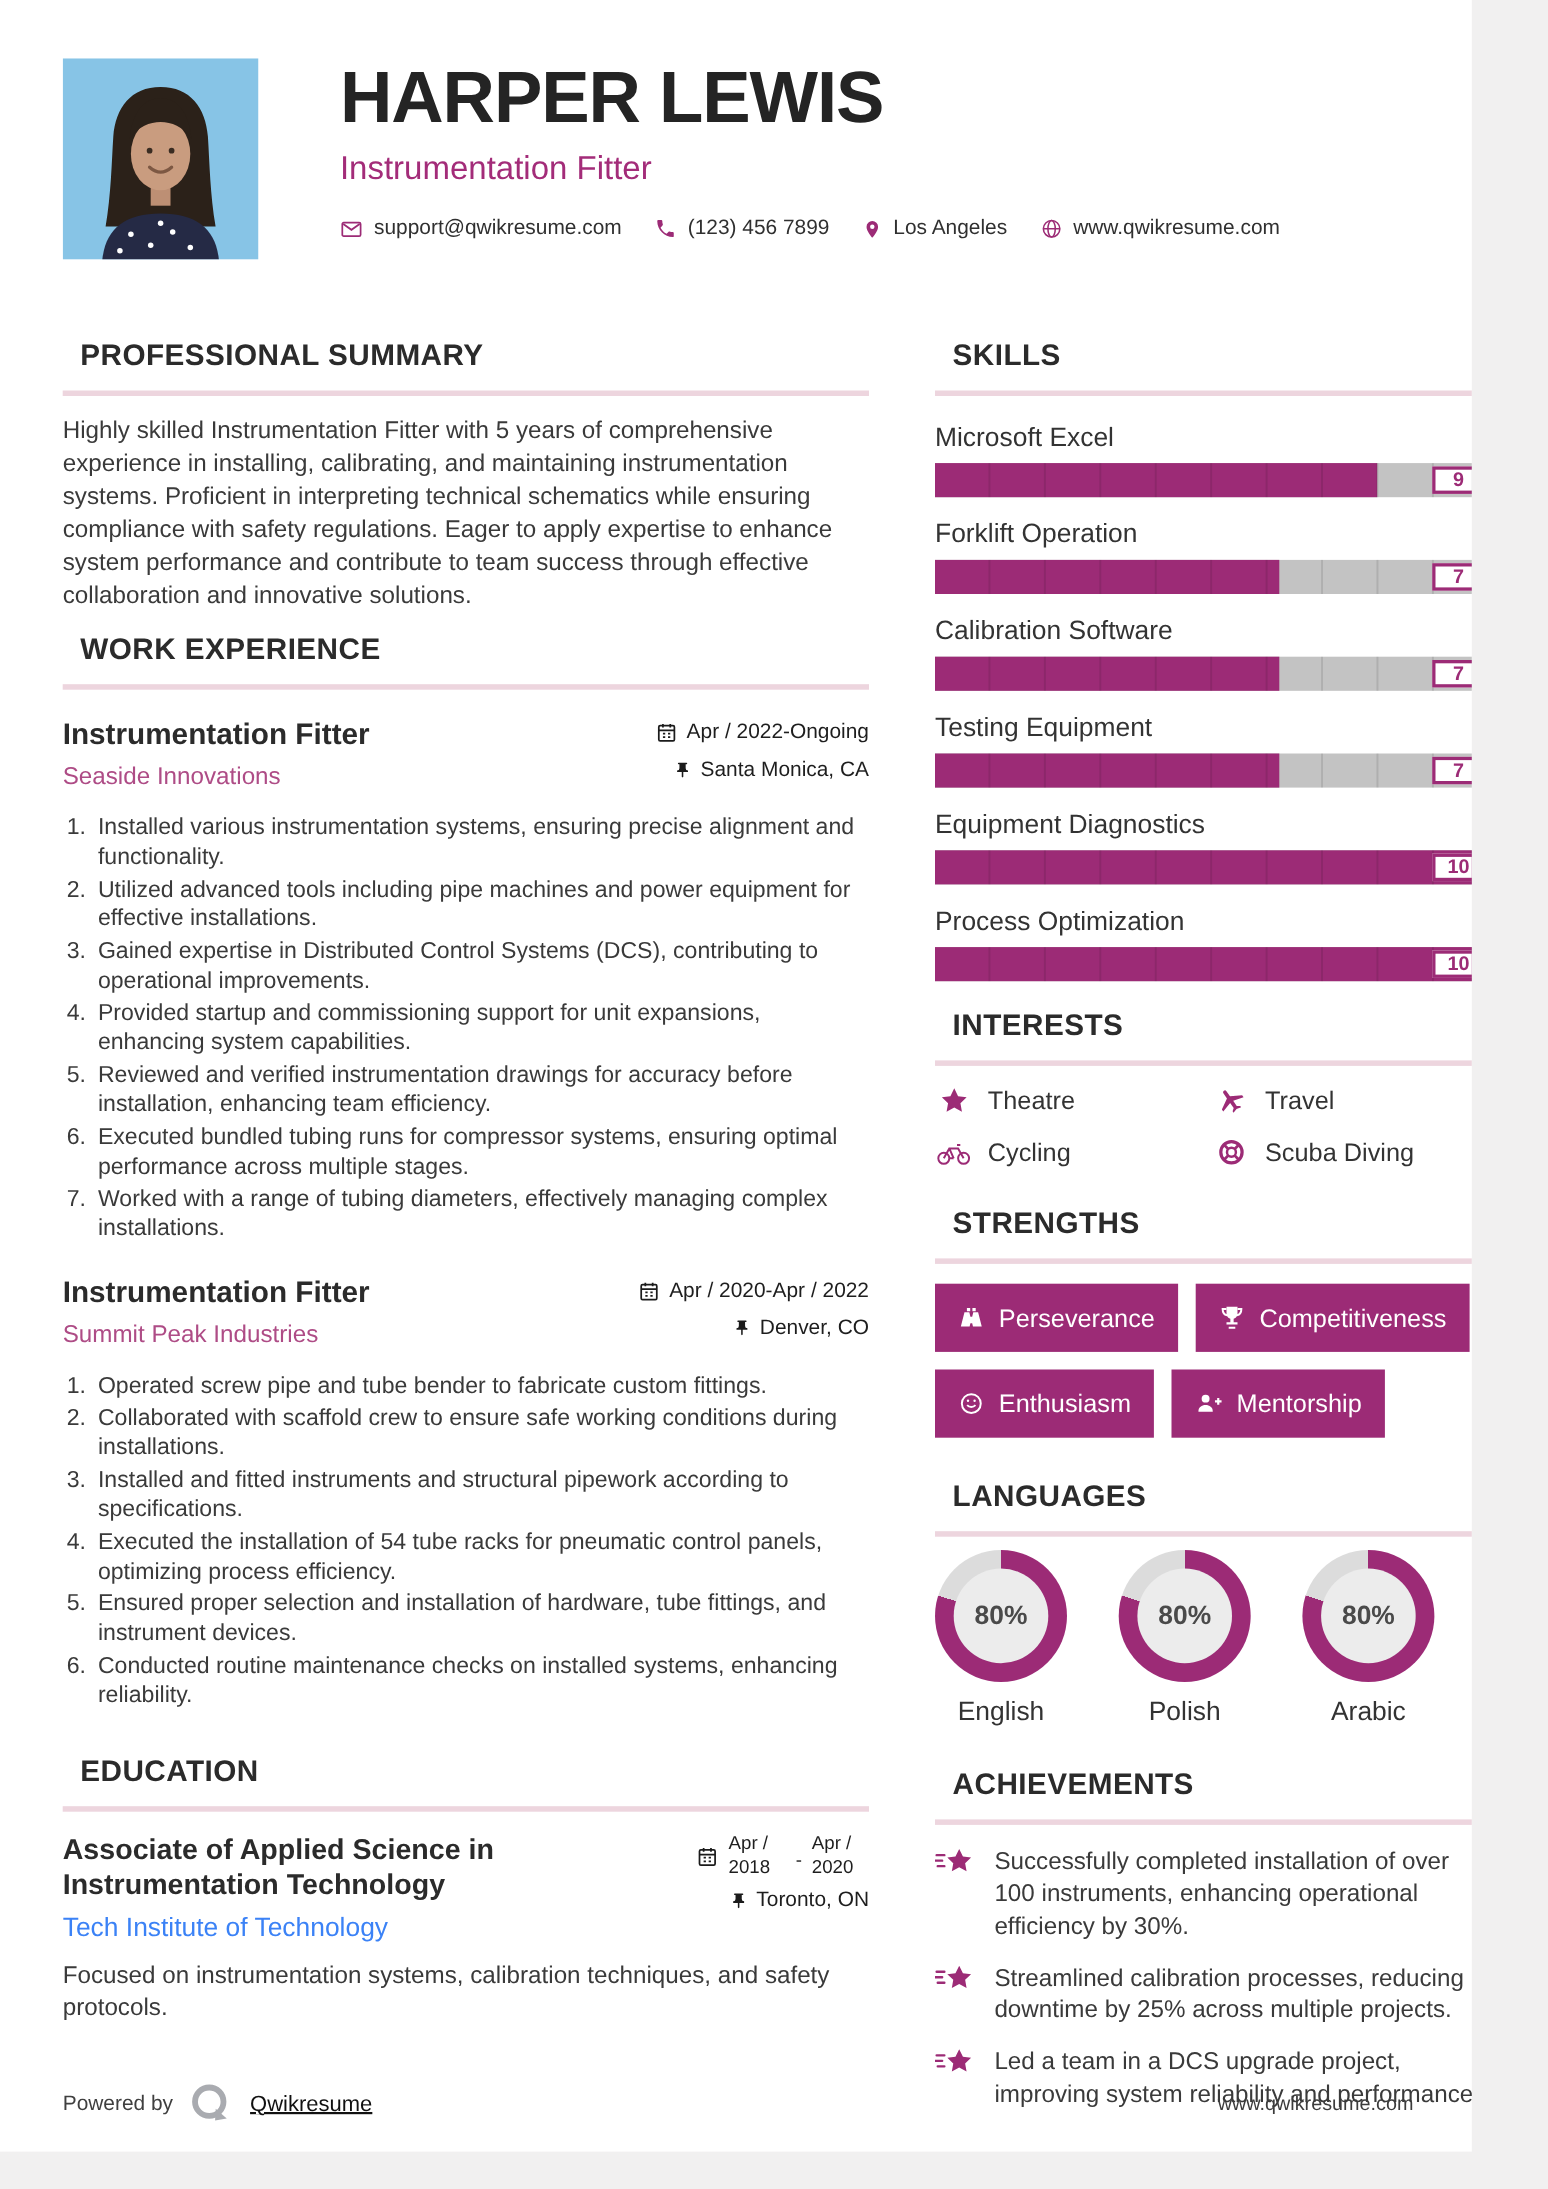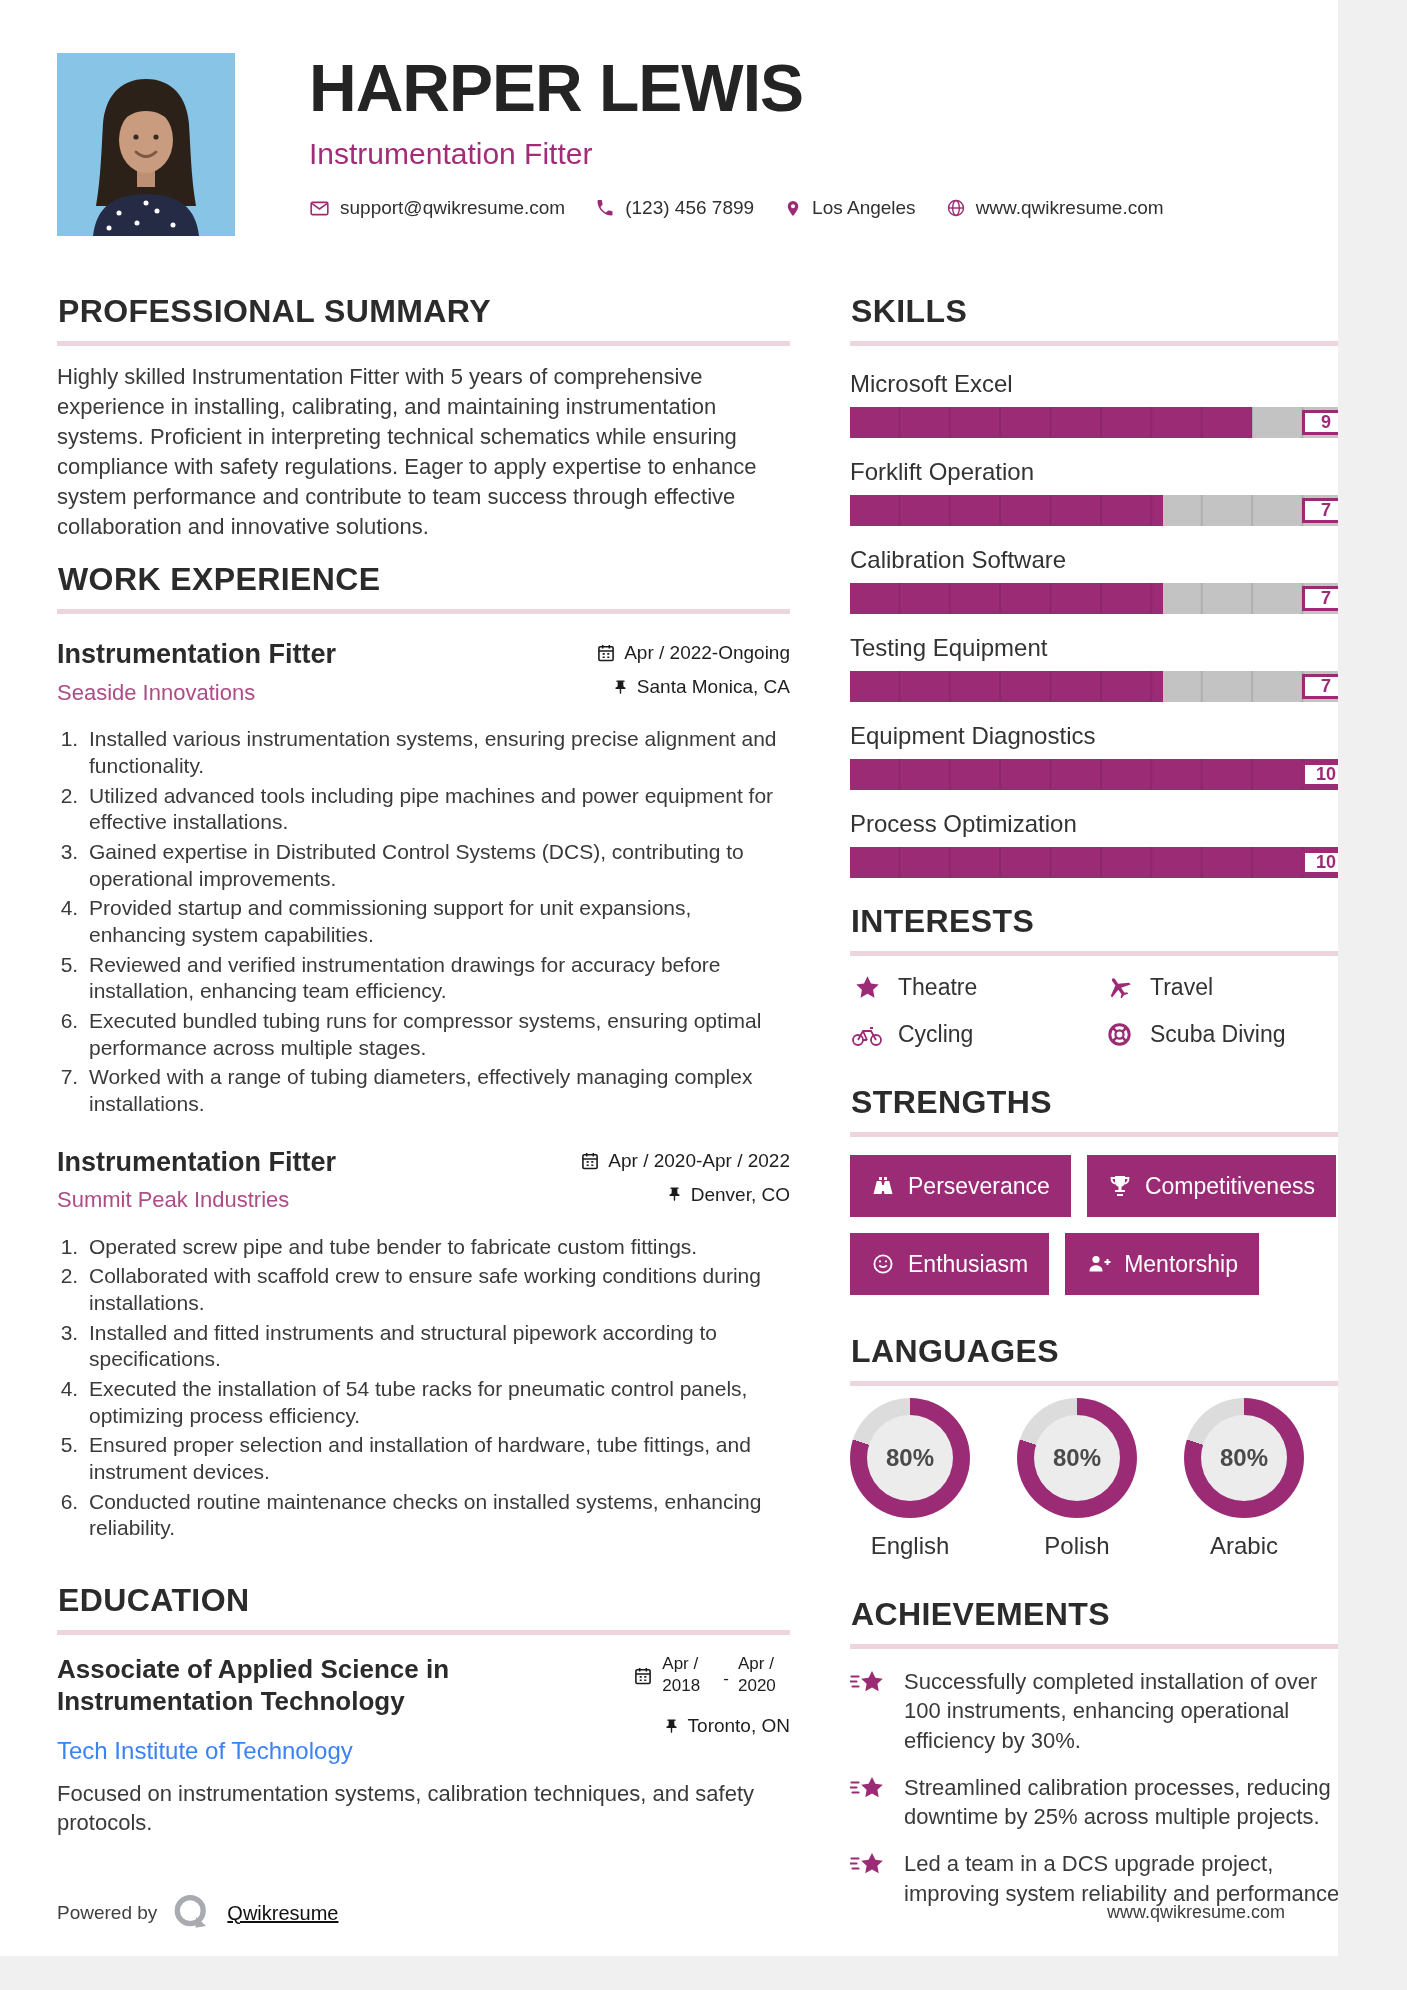--- a/index.html
+++ b/index.html
@@ -21,21 +21,21 @@
   .role { margin-top:16px; font-size:30px; font-weight:500; color:#A32C79; }
   .contact-row { display:flex; align-items:center; gap:30px; margin-top:26px; font-size:19px; color:#303030; }
   .contact-item { display:flex; align-items:center; gap:10px; }
   .contact-item svg { color:#9C2B76; flex:none; }
 
   
   .columns { display:flex; gap:60px; padding:0 53px 0 57px; margin-top:56px; }
   .col-left  { width:733px; flex:none; }
   .col-right { width:504px; flex:none; }
 
-  h2.sec-h { margin:1px; font-size:32px; font-weight:700; letter-spacing:.4px; color:#2b2b2b; }
+  h2.sec-h { margin:16px; font-size:27px; font-weight:700; letter-spacing:.4px; color:#2b2b2b; }
   .rule { height:5px; background:#EDD5DE; margin-top:11px; }
 
   
   .summary-text { margin:16px 0 0 0; font-size:22px; line-height:1.36; color:#3a3a3a; }
   .sec-work { margin-top:20px; }
   .job { margin-top:24px; }
   .job2 { margin-top:28px; }
   .job-head { display:flex; justify-content:space-between; align-items:flex-start; }
   .job-title { font-size:27px; font-weight:700; color:#2b2b2b; line-height:1.2; }
   .company { margin-top:9px; font-size:22px; color:#AE4C86; }
@@ -45,21 +45,21 @@
   ol.bullets li { padding-left:5px; margin-bottom:3px; }
 
   .sec-edu { margin-top:40px; }
   .edu-head { display:flex; justify-content:space-between; margin-top:18px; }
   .degree { width:480px; font-size:26px; font-weight:700; color:#2b2b2b; line-height:1.25; }
   .edu-meta { flex:none; font-size:17px; color:#1e1e1e; }
   .edu-dates { display:flex; gap:9px; align-items:center; }
   .edu-dates svg { margin-top:3px; }
   .date-col { width:52px; line-height:1.3; }
   .date-sep { line-height:1.3; padding-top:8px; }
-  .edu-loc { display:flex; justify-content:flex-end; align-items:center; gap:8px; margin-top:18px; font-size:19px; }
+  .edu-loc { display:flex; justify-content:flex-end; align-items:center; gap:8px; margin-top:8px; font-size:19px; }
   .school { margin-top:0; font-size:24px; color:#3b82f6; }
   .edu-desc { margin:14px 0 0 0; font-size:22px; line-height:1.33; }
 
   
   .skills-list { margin-top:24px; }
   .skill { margin-bottom:20px; }
   .skill-label { font-size:24px; color:#333; margin-bottom:9px; }
   .bar { position:relative; height:31px; background:#C3C3C3; }
   .bar-fill { position:absolute; left:0; top:0; bottom:0; background:#9C2B76; }
   .bar-segs { position:absolute; inset:0;

